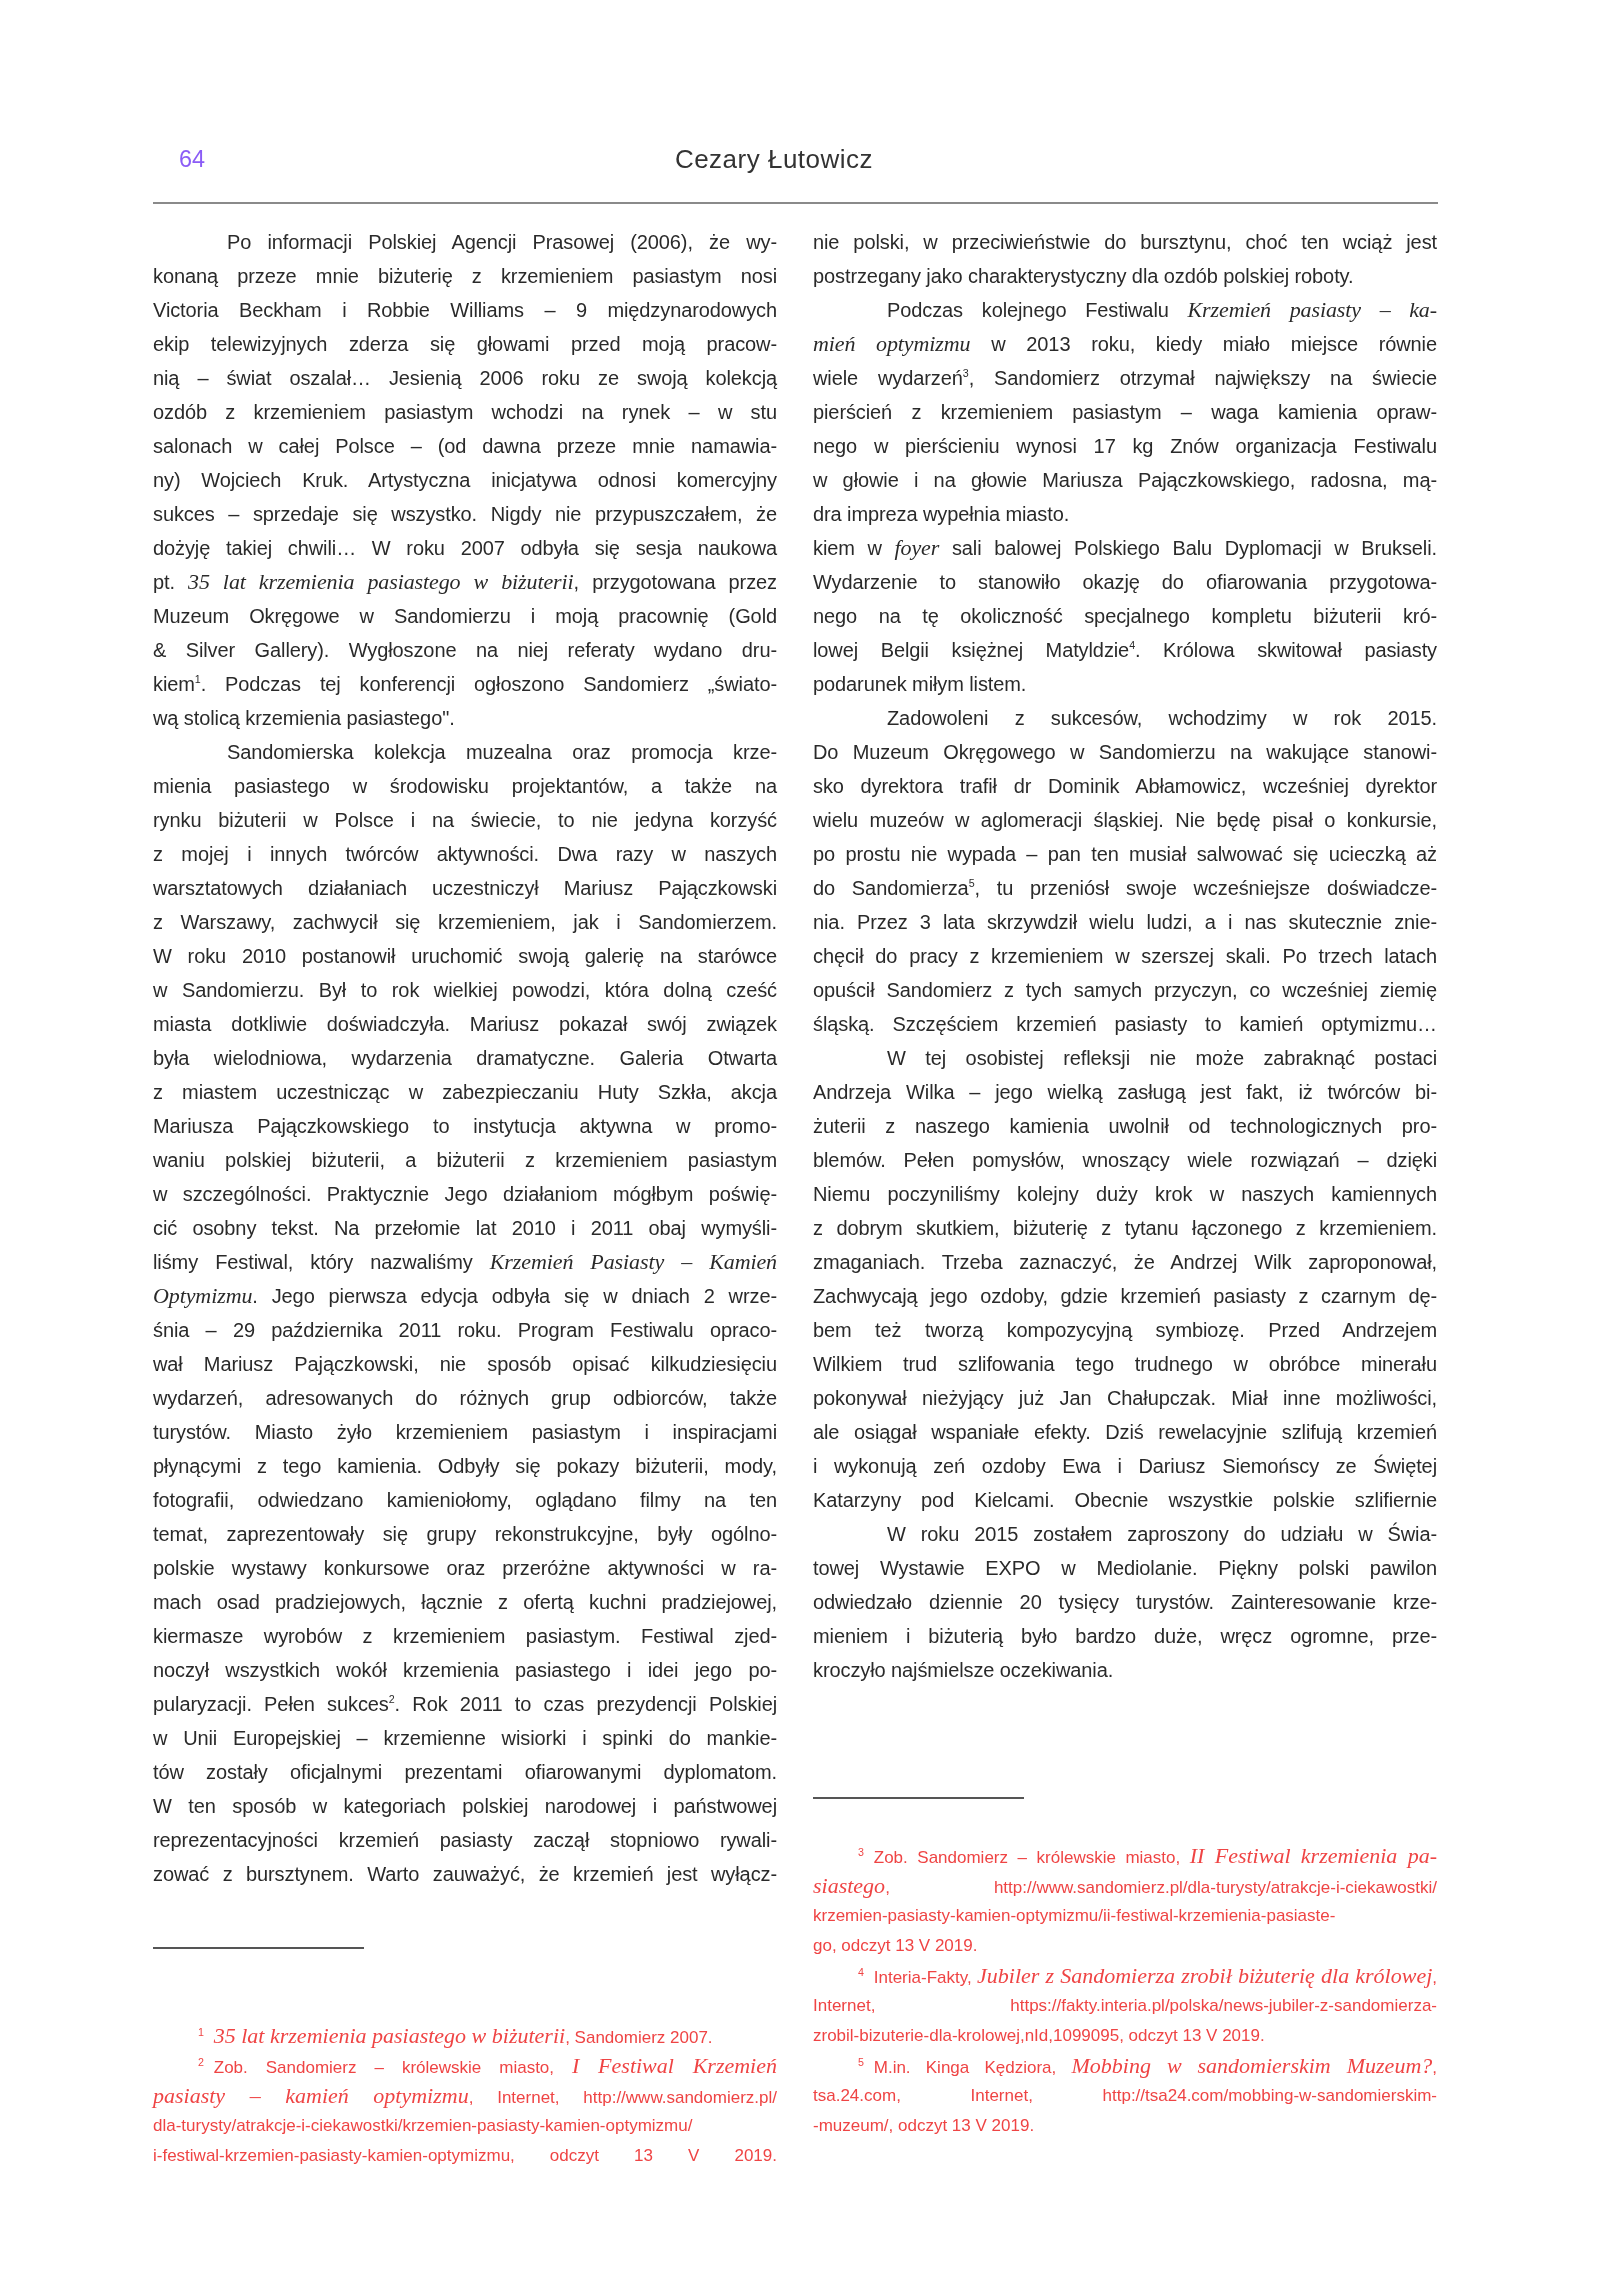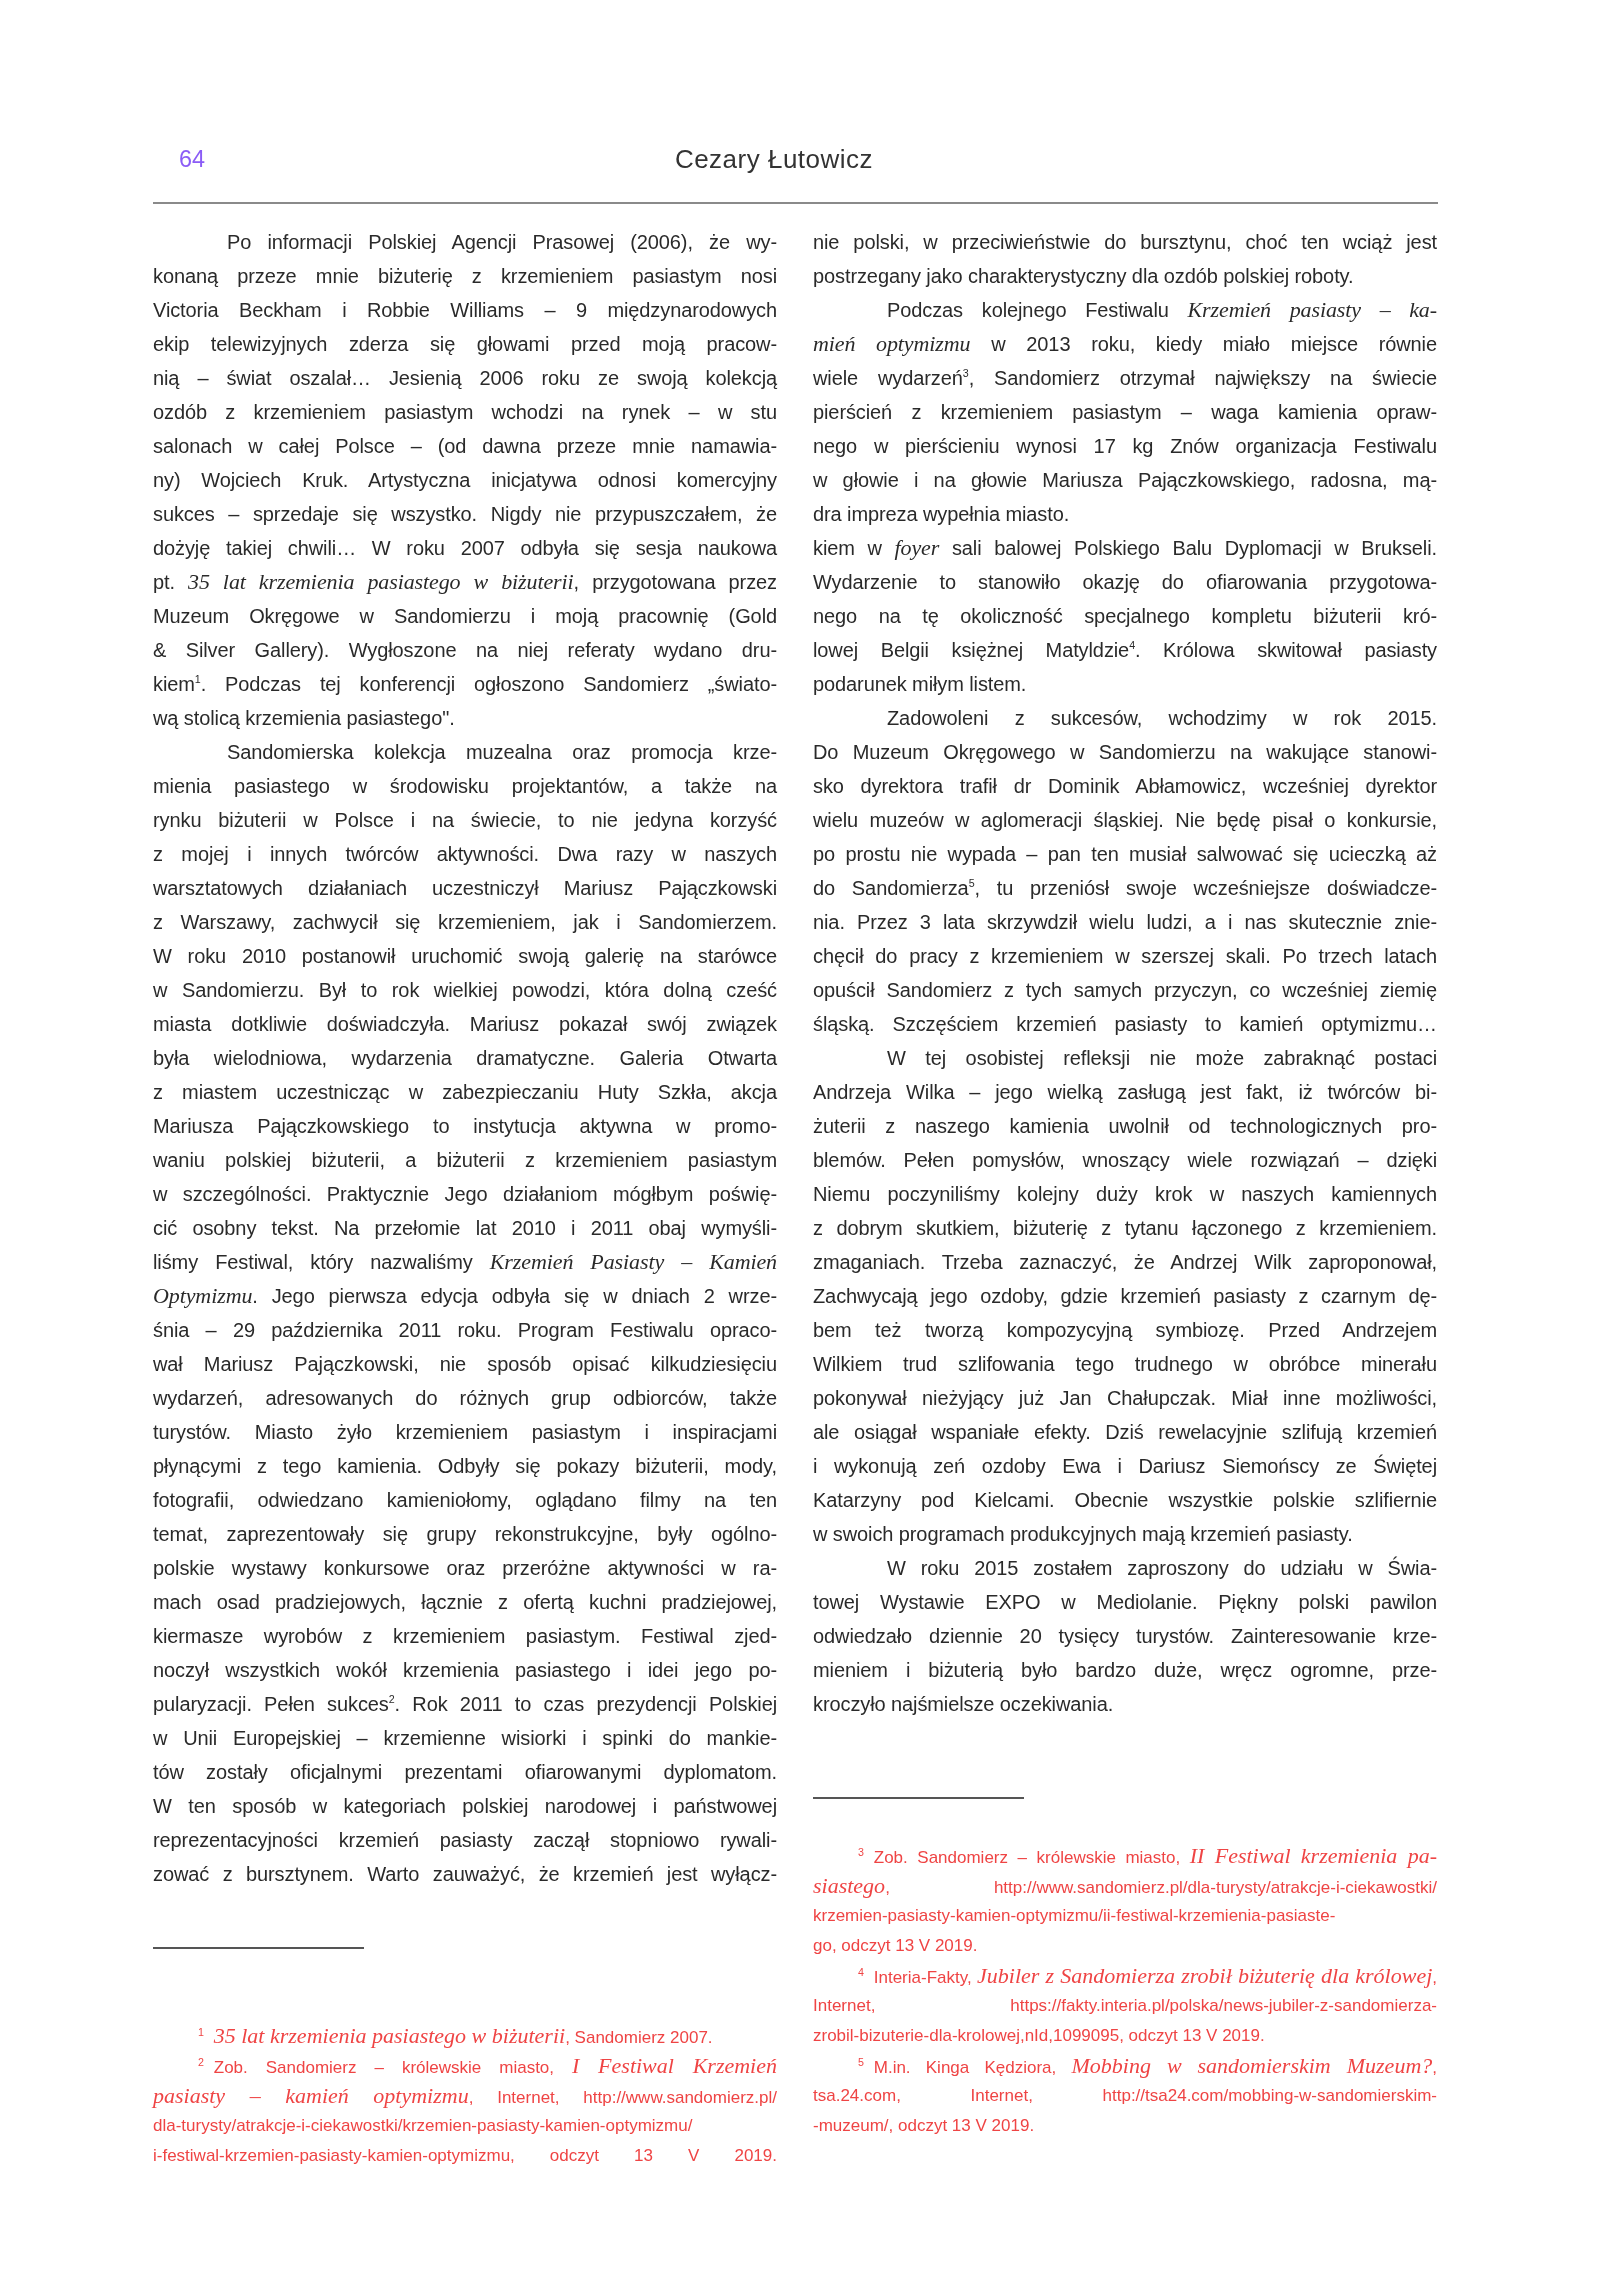--- a/index.html
+++ b/index.html
@@ -120,21 +120,20 @@
     <div class="line"><span>Niemu poczyniliśmy kolejny duży krok w naszych kamiennych</span></div>
     <div class="line"><span>z dobrym skutkiem, biżuterię z tytanu łączonego z krzemieniem.</span></div>
     <div class="line"><span>zmaganiach. Trzeba zaznaczyć, że Andrzej Wilk zaproponował,</span></div>
     <div class="line"><span>Zachwycają jego ozdoby, gdzie krzemień pasiasty z czarnym dę-</span></div>
     <div class="line"><span>bem też tworzą kompozycyjną symbiozę. Przed Andrzejem</span></div>
     <div class="line"><span>Wilkiem trud szlifowania tego trudnego w obróbce minerału</span></div>
     <div class="line"><span>pokonywał nieżyjący już Jan Chałupczak. Miał inne możliwości,</span></div>
     <div class="line"><span>ale osiągał wspaniałe efekty. Dziś rewelacyjnie szlifują krzemień</span></div>
     <div class="line"><span>i wykonują zeń ozdoby Ewa i Dariusz Siemońscy ze Świętej</span></div>
     <div class="line"><span>Katarzyny pod Kielcami. Obecnie wszystkie polskie szlifiernie</span></div>
-    <div class="line last"><span>w swoich programach produkcyjnych mają krzemień pasiasty.</span></div>
     <div class="line indent"><span>W roku 2015 zostałem zaproszony do udziału w Świa-</span></div>
     <div class="line"><span>towej Wystawie EXPO w Mediolanie. Piękny polski pawilon</span></div>
     <div class="line"><span>odwiedzało dziennie 20 tysięcy turystów. Zainteresowanie krze-</span></div>
     <div class="line"><span>mieniem i biżuterią było bardzo duże, wręcz ogromne, prze-</span></div>
     <div class="line last"><span>kroczyło najśmielsze oczekiwania.</span></div>
   </div>
 
 <div class="fn-rule fn-rule-left"></div>
 <div class="fn-rule fn-rule-right"></div>
 

